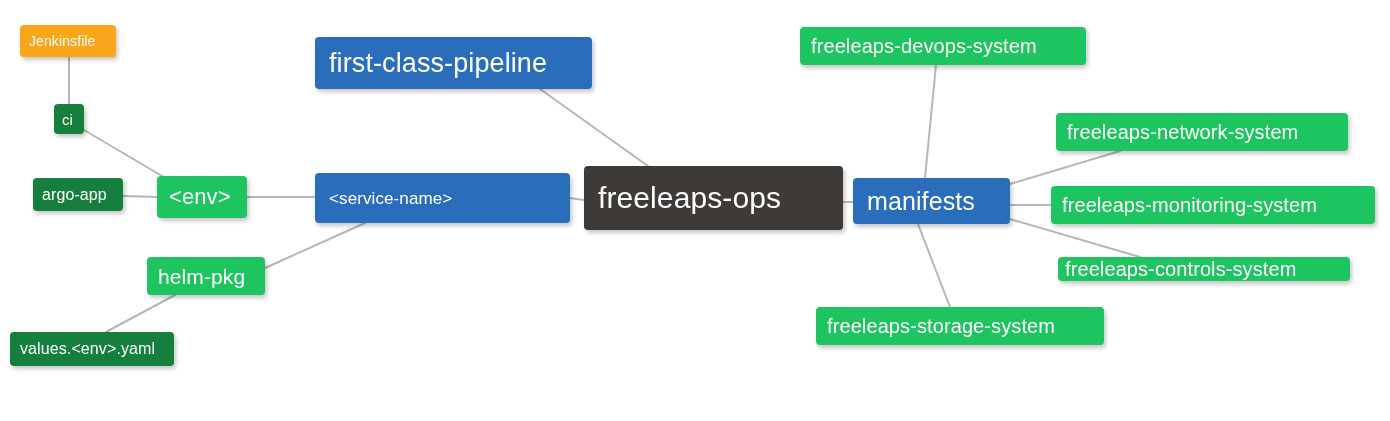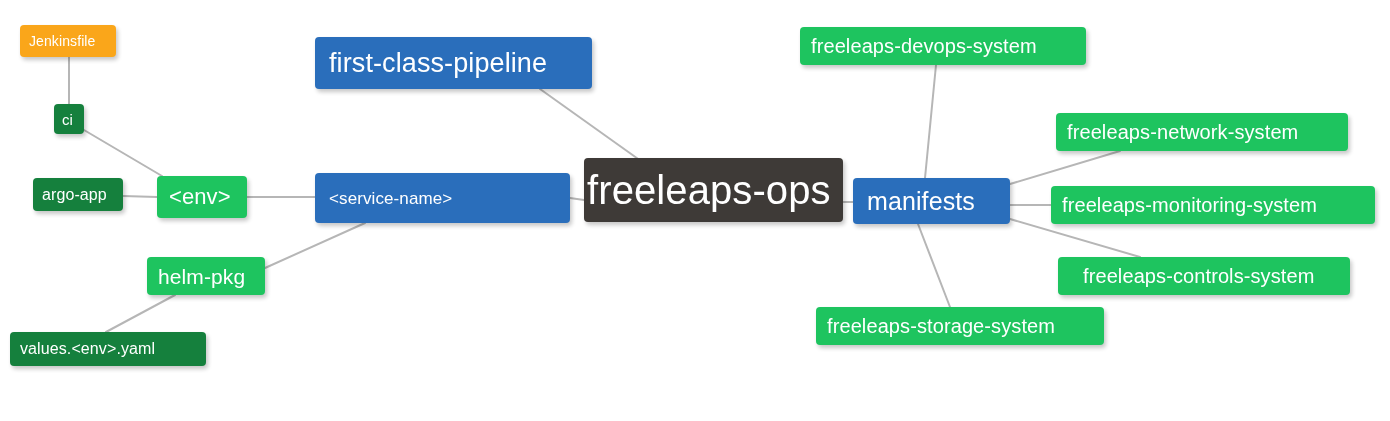--- a/index.html
+++ b/index.html
@@ -65,21 +65,21 @@
       <line x1="365" y1="223" x2="265" y2="268" stroke="#b6b6b6" stroke-width="2" stroke-linecap="round"></line>
       <line x1="175" y1="295" x2="106" y2="332" stroke="#b6b6b6" stroke-width="2" stroke-linecap="round"></line>
       <line x1="843" y1="202" x2="853" y2="202" stroke="#b6b6b6" stroke-width="2" stroke-linecap="round"></line>
       <line x1="925" y1="178" x2="936" y2="65" stroke="#b6b6b6" stroke-width="2" stroke-linecap="round"></line>
       <line x1="1010" y1="184" x2="1120" y2="151" stroke="#b6b6b6" stroke-width="2" stroke-linecap="round"></line>
       <line x1="1010" y1="205" x2="1051" y2="205" stroke="#b6b6b6" stroke-width="2" stroke-linecap="round"></line>
       <line x1="1010" y1="219" x2="1140" y2="257" stroke="#b6b6b6" stroke-width="2" stroke-linecap="round"></line>
       <line x1="918" y1="224" x2="950" y2="307" stroke="#b6b6b6" stroke-width="2" stroke-linecap="round"></line>
     </svg>
   <div id="node-layer">
-      <div class="node c-dark" style="left: 584px; top: 158px; width: 259px; height: 64px; font-size: 40px; padding-left: 3px; padding-right: 19px;">
+      <div class="node c-dark" style="left: 584px; top: 166px; width: 259px; height: 64px; font-size: 30px; padding-left: 14px; padding-right: 19px;">
         <span class="node-label">freeleaps-ops</span>
       </div>
       <div class="node c-blue" style="left: 315px; top: 37px; width: 277px; height: 52px; font-size: 27px; padding-left: 14px; padding-right: 14px; justify-content: flex-end;">
         <span class="node-label">first-class-pipeline</span>
       </div>
       <div class="node c-blue" style="left: 315px; top: 173px; width: 255px; height: 50px; font-size: 17px; padding-left: 14px; padding-right: 20px;">
         <span class="node-label">&lt;service-name&gt;</span>
       </div>
       <div class="node c-green" style="left: 157px; top: 176px; width: 90px; height: 42px; font-size: 22px; padding-left: 12px; padding-right: 12px; justify-content: flex-end;">
         <span class="node-label">&lt;env&gt;</span>
@@ -89,35 +89,35 @@
       </div>
       <div class="node c-orange" style="left: 20px; top: 25px; width: 96px; height: 32px; font-size: 14px; padding-left: 9px; padding-right: 9px;">
         <span class="node-label">Jenkinsfile</span>
       </div>
       <div class="node c-red" style="left: 33px; top: 178px; width: 90px; height: 33px; font-size: 16px; padding-left: 9px; padding-right: 9px;">
         <span class="node-label">argo-app</span>
       </div>
       <div class="node c-green" style="left: 147px; top: 257px; width: 118px; height: 38px; font-size: 21px; padding-left: 11px; padding-right: 11px;">
         <span class="node-label">helm-pkg</span>
       </div>
-      <div class="node c-red" style="left: 10px; top: 332px; width: 196px; height: 34px; font-size: 16px; padding-left: 10px; padding-right: 10px;">
+      <div class="node c-red" style="left: 10px; top: 332px; width: 164px; height: 34px; font-size: 16px; padding-left: 10px; padding-right: 10px;">
         <span class="node-label">values.&lt;env&gt;.yaml</span>
       </div>
       <div class="node c-blue" style="left: 853px; top: 178px; width: 157px; height: 46px; font-size: 25px; padding-left: 14px; padding-right: 14px;">
         <span class="node-label">manifests</span>
       </div>
       <div class="node c-green" style="left: 800px; top: 27px; width: 286px; height: 38px; font-size: 20px; padding-left: 11px; padding-right: 11px;">
         <span class="node-label">freeleaps-devops-system</span>
       </div>
       <div class="node c-green" style="left: 1056px; top: 113px; width: 292px; height: 38px; font-size: 20px; padding-left: 11px; padding-right: 11px;">
         <span class="node-label">freeleaps-network-system</span>
       </div>
       <div class="node c-green" style="left: 1051px; top: 186px; width: 324px; height: 38px; font-size: 20px; padding-left: 11px; padding-right: 11px;">
         <span class="node-label">freeleaps-monitoring-system</span>
       </div>
-      <div class="node c-green" style="left: 1058px; top: 257px; width: 292px; height: 38px; font-size: 20px; padding-left: 25px; padding-right: 11px;">
+      <div class="node c-green" style="left: 1058px; top: 257px; width: 292px; height: 24px; font-size: 20px; padding-left: 7px; padding-right: 11px;">
         <span class="node-label">freeleaps-controls-system</span>
       </div>
       <div class="node c-green" style="left: 816px; top: 307px; width: 288px; height: 38px; font-size: 20px; padding-left: 11px; padding-right: 11px;">
         <span class="node-label">freeleaps-storage-system</span>
       </div>
     </div>
 </div>
 
 </body></html>

